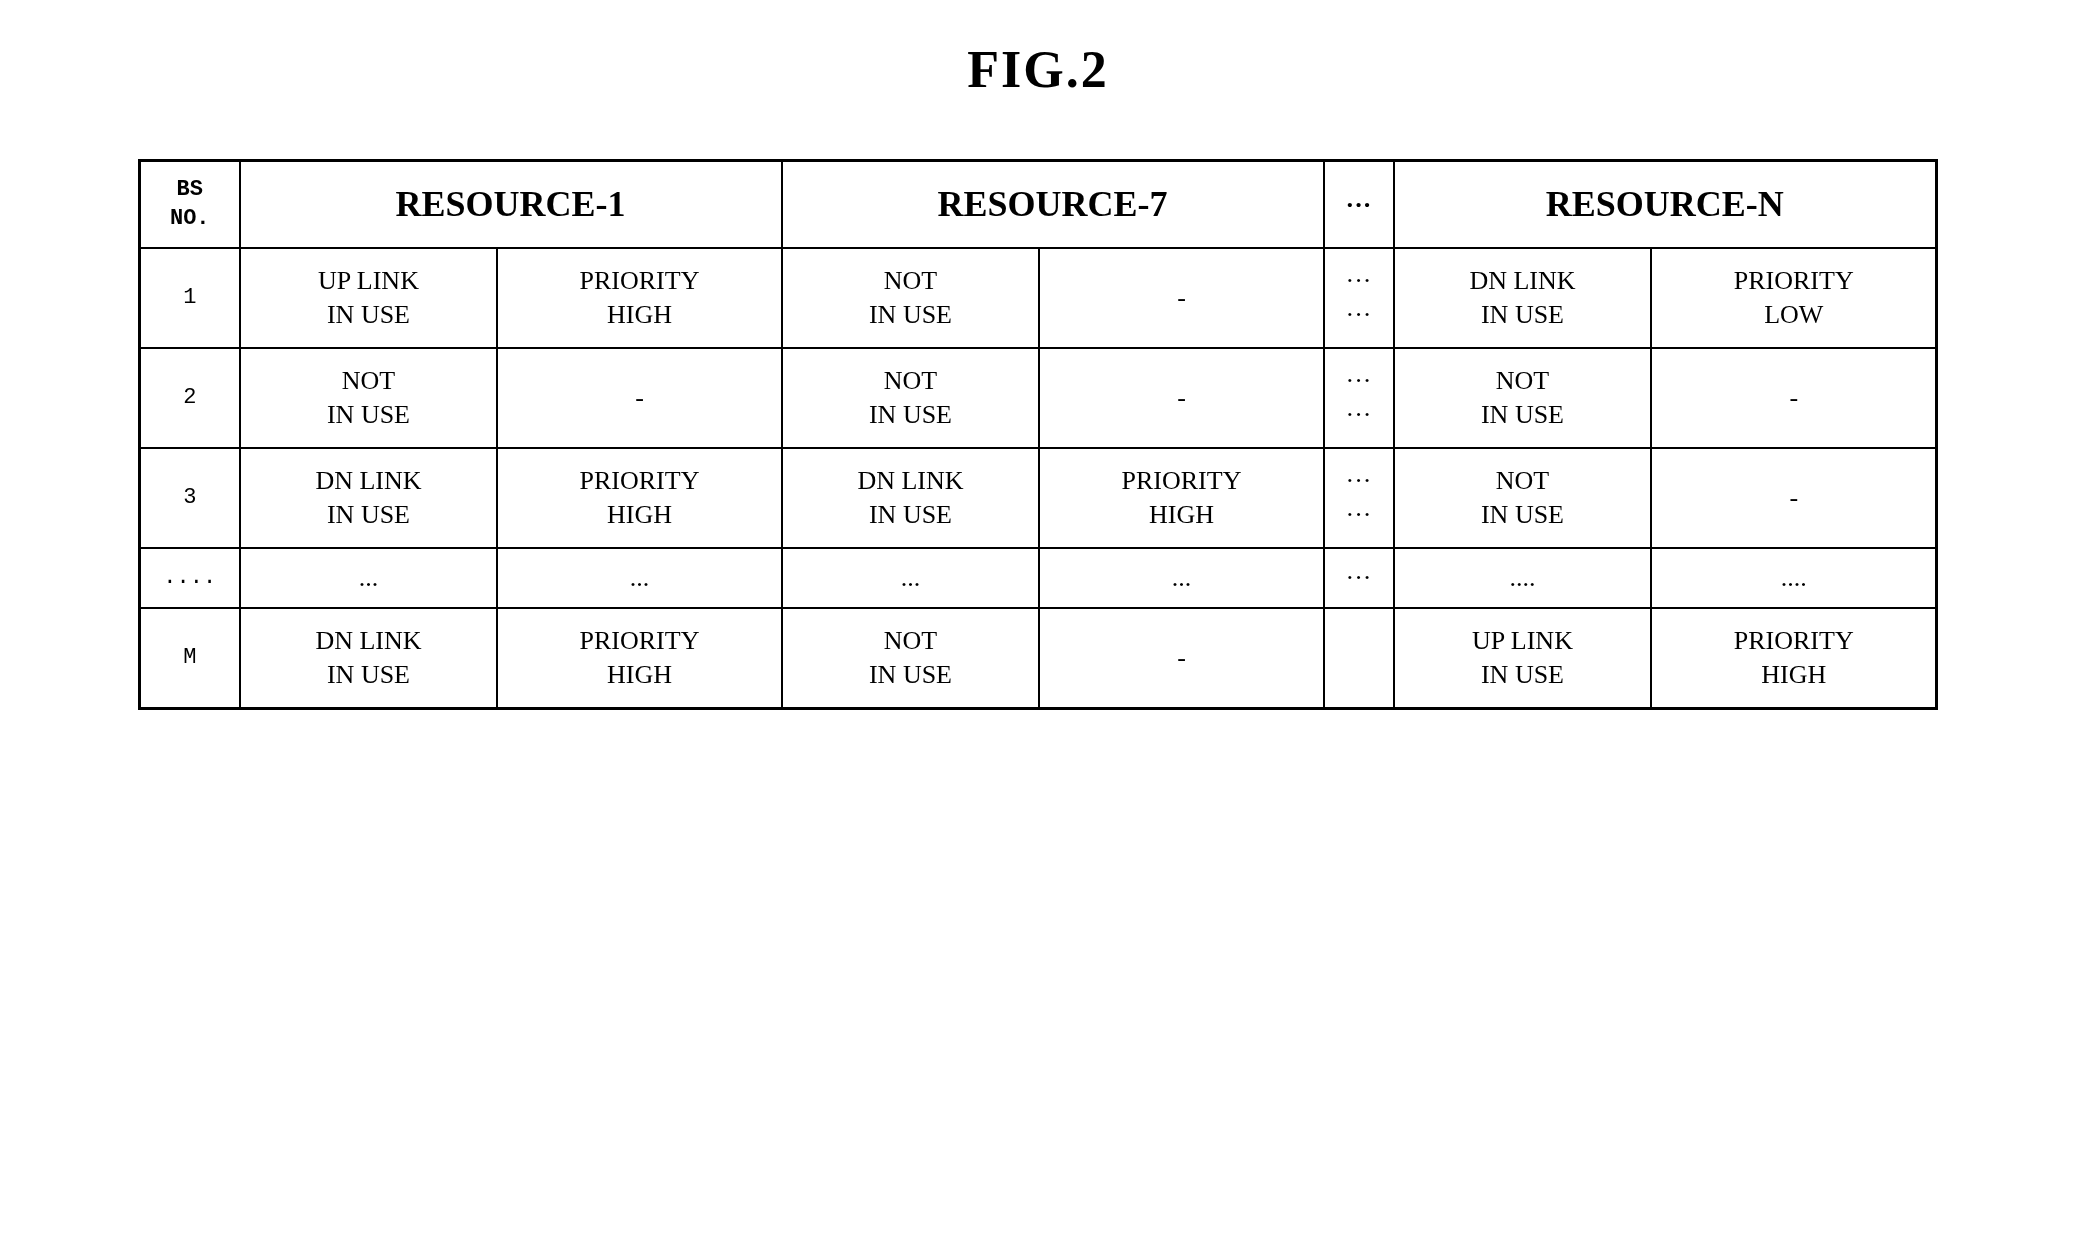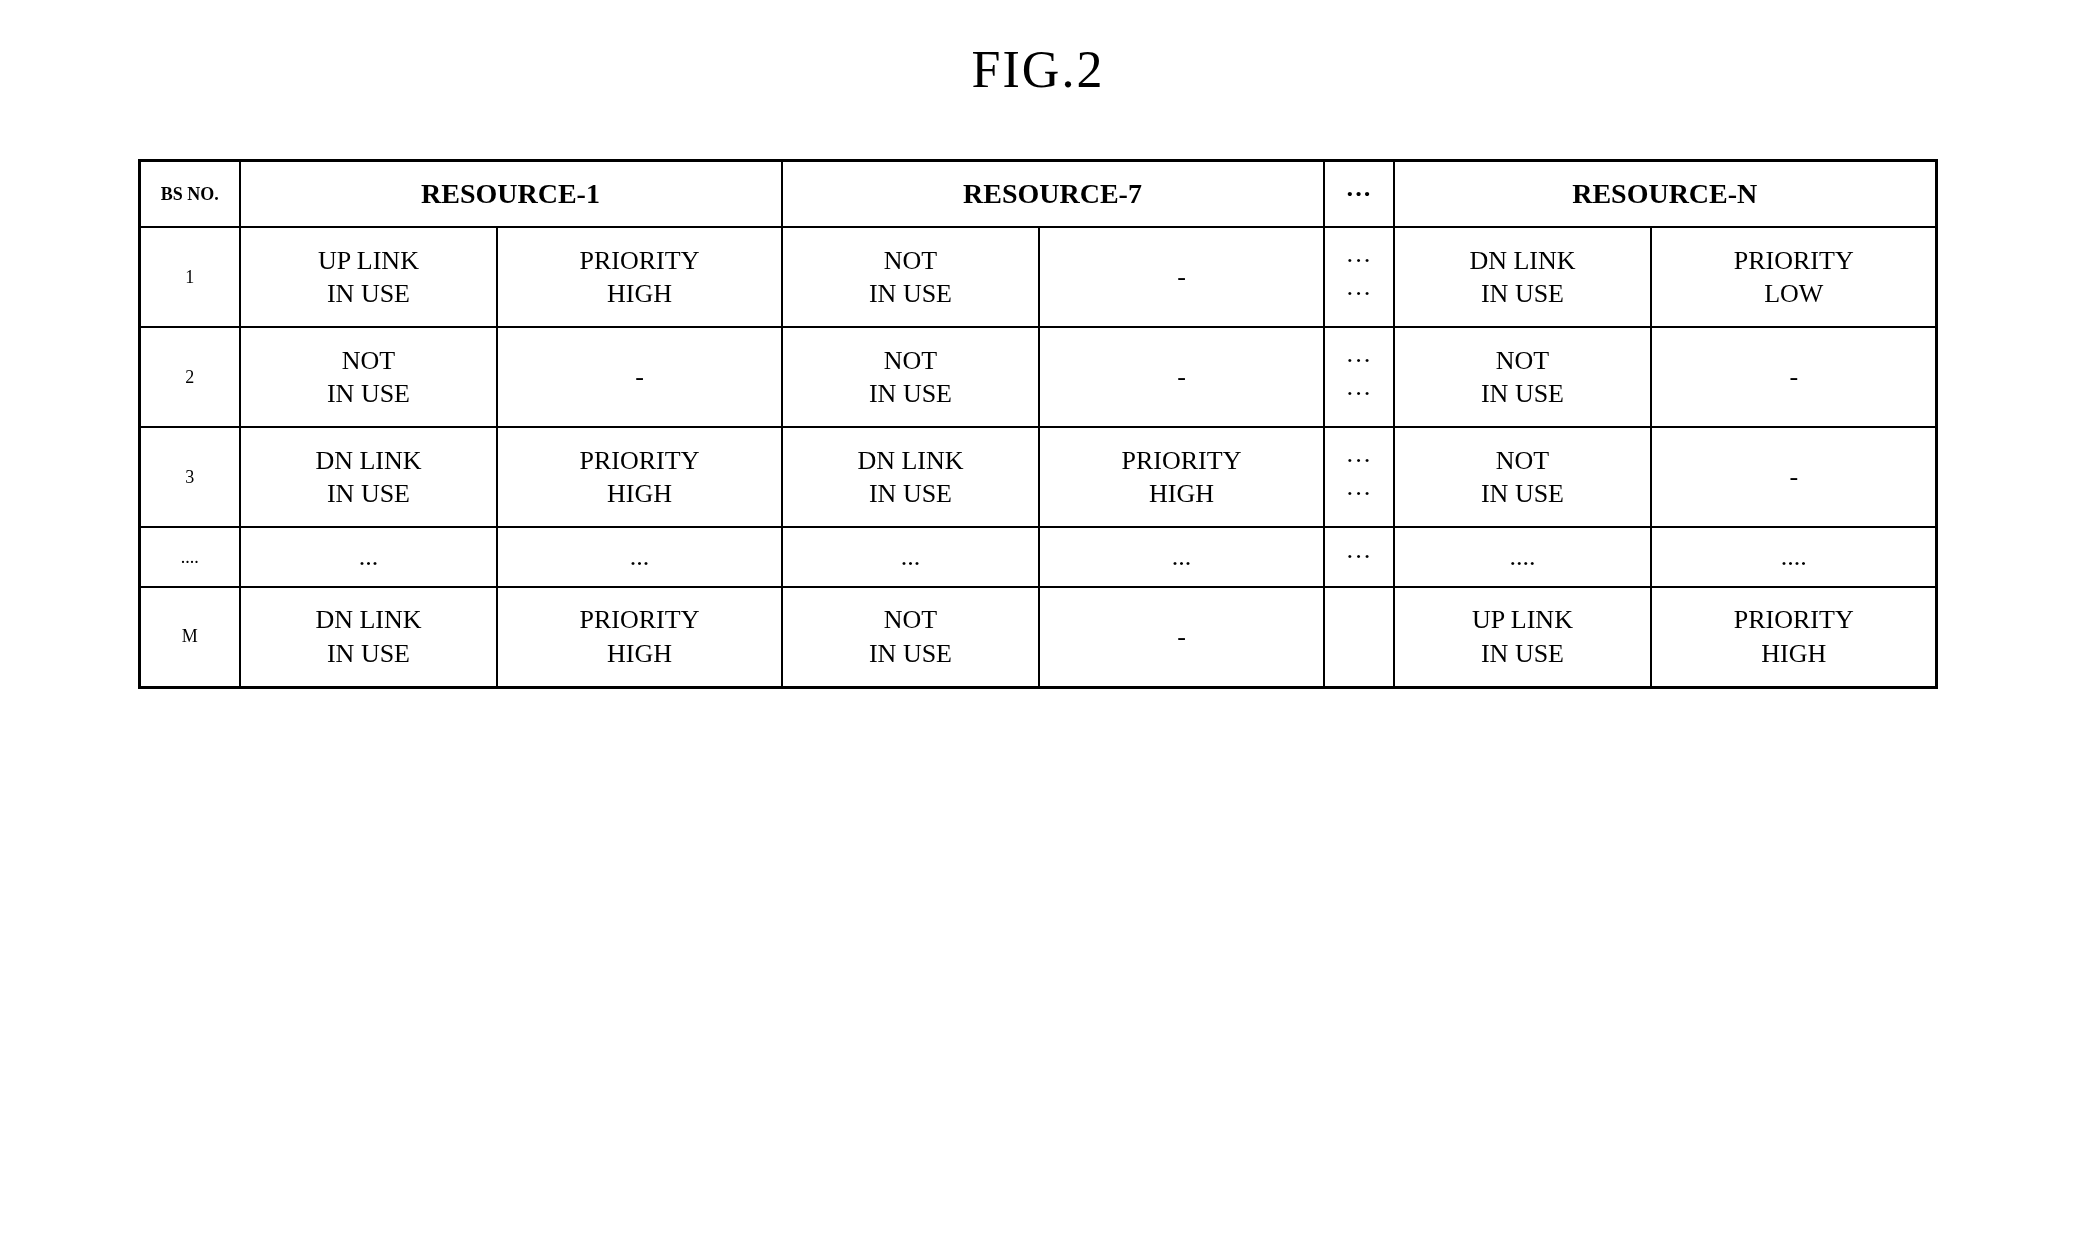--- a/index.html
+++ b/index.html
@@ -13,21 +13,21 @@
       font-family: 'Times New Roman', Times, serif;
       display: flex;
       flex-direction: column;
       align-items: center;
       padding: 40px 20px;
       min-height: 100vh;
     }
 
     .page-title {
       font-size: 52px;
-      font-weight: normal;
+      font-weight: bold;
       margin-bottom: 60px;
       letter-spacing: 2px;
     }
 
     .table-container {
       width: 90%;
       max-width: 1800px;
     }
 
     table {
@@ -50,30 +50,31 @@
       font-weight: bold;
       font-size: 28px;
     }
 
     .header-row th {
       padding: 14px 10px;
     }
 
     .bs-col {
       width: 100px;
-      font-size: 18px;
+      font-size: 22px;
+      font-family: Liberation Mono, monospace;
     }
 
     .dots-col {
       width: 70px;
       font-size: 26px;
     }
 
     .resource-header {
-      font-size: 28px;
+      font-size: 36px;
       font-weight: bold;
     }
 
     tr.data-row td {
       height: 100px;
     }
 
     tr.dots-row td {
       height: 60px;
     }

